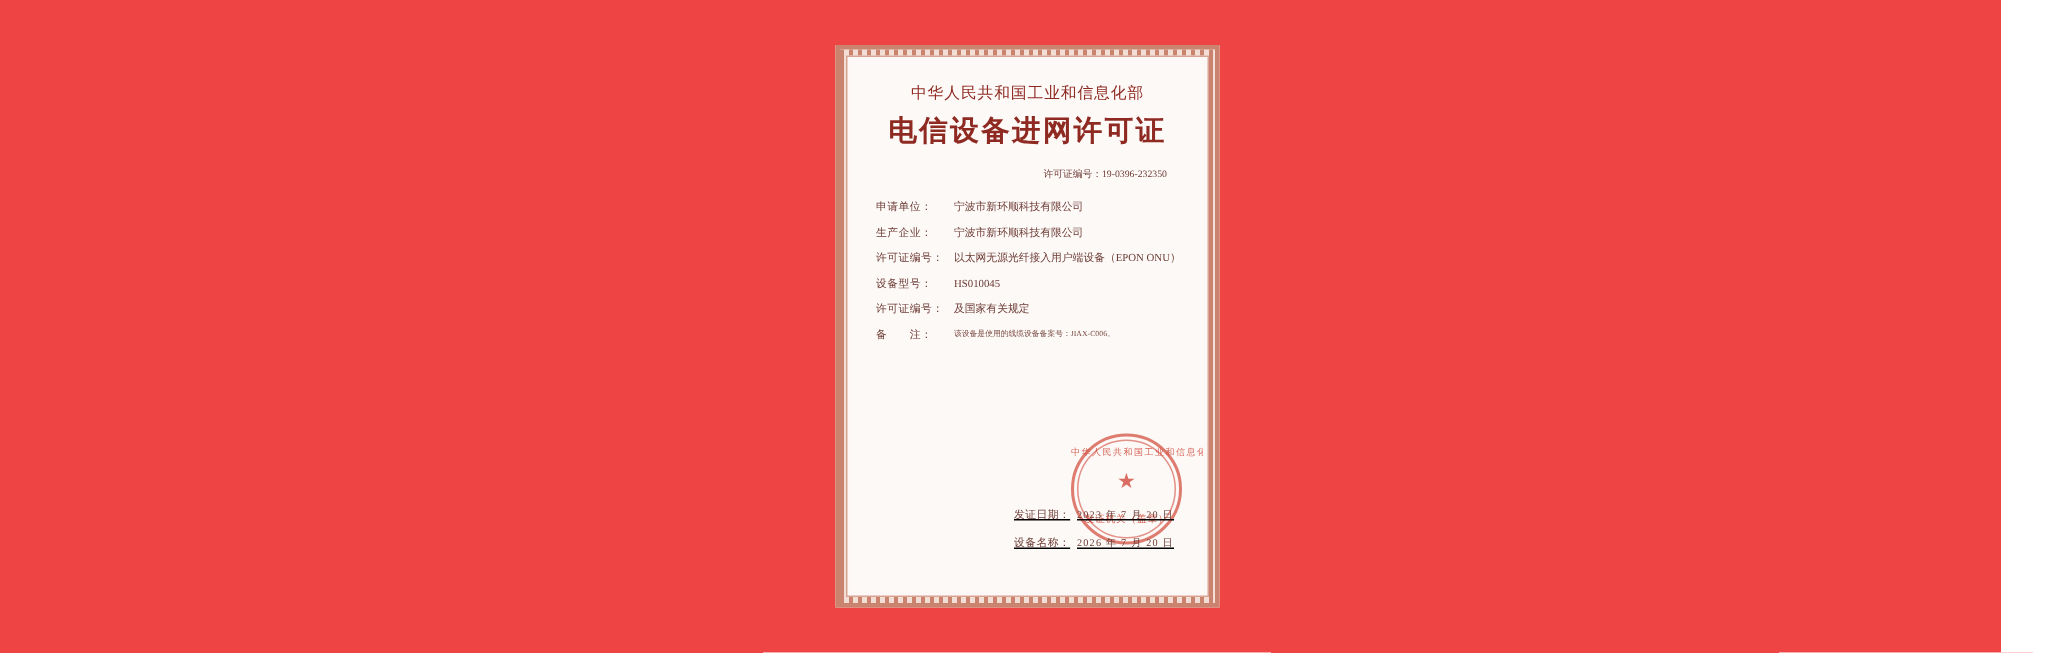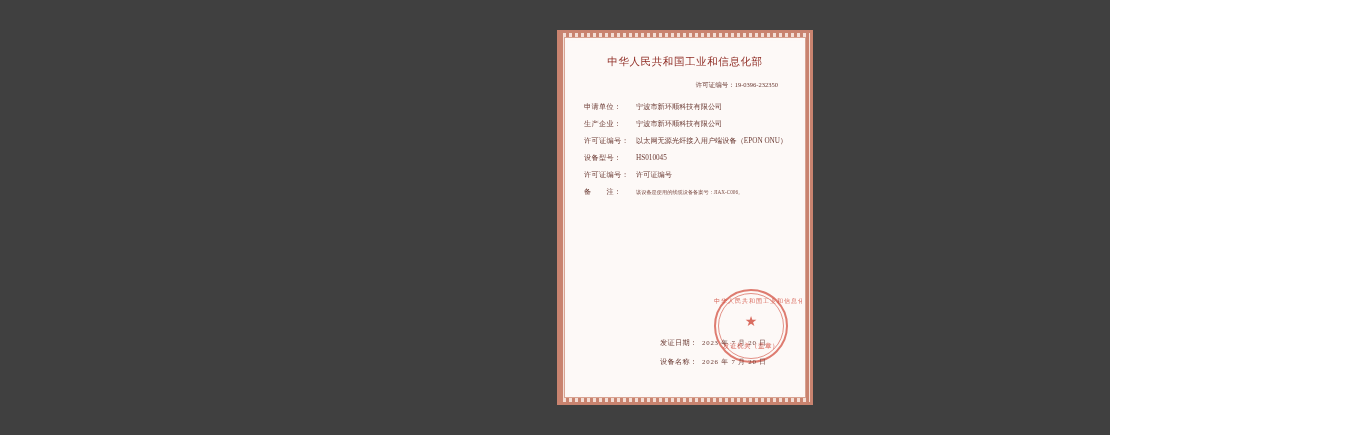--- a/index.html
+++ b/index.html
@@ -7,23 +7,23 @@
     padding: 0;
     background: #ffffff;
     width: 1370px;
     height: 435px;
     overflow: hidden;
     font-family: "Liberation Serif", serif;
   }
 
   #stage {
     position: relative;
-    width: 1110px;
+    width: 1334px;
     height: 435px;
-    background: #404040;
+    background: #ef4444;
   }
 
   
   .certificate {
     position: absolute;
     left: 557px;
     top: 30px;
     width: 256px;
     height: 375px;
     background: #fdf7f5;
@@ -185,23 +185,24 @@
     color: #d14b3c;
     font-size: 6.5px;
     letter-spacing: 0.5px;
     opacity: 0.88;
     white-space: nowrap;
   }
 
   
   .dates {
     position: absolute;
-    left: 92px;
+    left: 108px;
     bottom: 18px;
     width: 130px;
+    text-decoration: underline;
   }
   .date-row {
     display: flex;
     align-items: baseline;
     color: #6b3a33;
     font-size: 7.2px;
     margin-bottom: 9px;
     white-space: nowrap;
   }
   .date-label {
@@ -218,20 +219,21 @@
 
 <div id="stage">
 
   <div class="certificate">
     <div class="border-outer"></div>
     <div class="border-inner"></div>
 
     <div class="paper">
 
       <div class="ministry">中华人民共和国工业和信息化部</div>
+      <div class="doc-title">电信设备进网许可证</div>
 
       <div class="license-no">
         <span>许可证编号：</span><span>19-0396-232350</span>
       </div>
 
 
       <div class="fields">
         <div class="field-row">
           <div class="field-label">申请单位：</div>
           <div class="field-value">宁波市新环顺科技有限公司</div>
@@ -243,21 +245,21 @@
         <div class="field-row">
           <div class="field-label">许可证编号：</div>
           <div class="field-value">以太网无源光纤接入用户端设备（EPON ONU）</div>
         </div>
         <div class="field-row">
           <div class="field-label">设备型号：</div>
           <div class="field-value">HS010045</div>
         </div>
         <div class="field-row">
           <div class="field-label">许可证编号：</div>
-          <div class="field-value">许可证编号</div>
+          <div class="field-value">及国家有关规定</div>
         </div>
         <div class="field-row remark">
           <div class="field-label">备　　注：</div>
           <div class="field-value">该设备是使用的线缆设备备案号：JIAX-C006。</div>
         </div>
       </div>
 
       <div class="seal-wrap">
         <div class="seal"></div>
         <div class="seal-inner-ring"></div>

